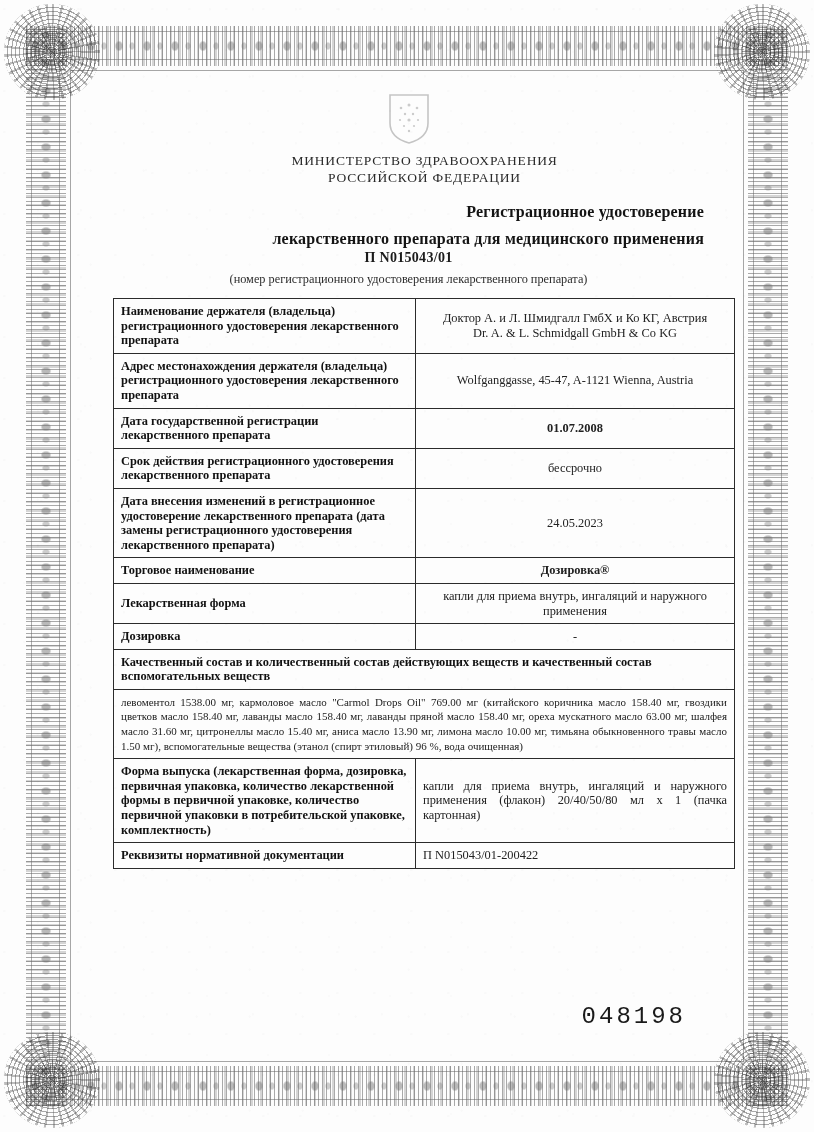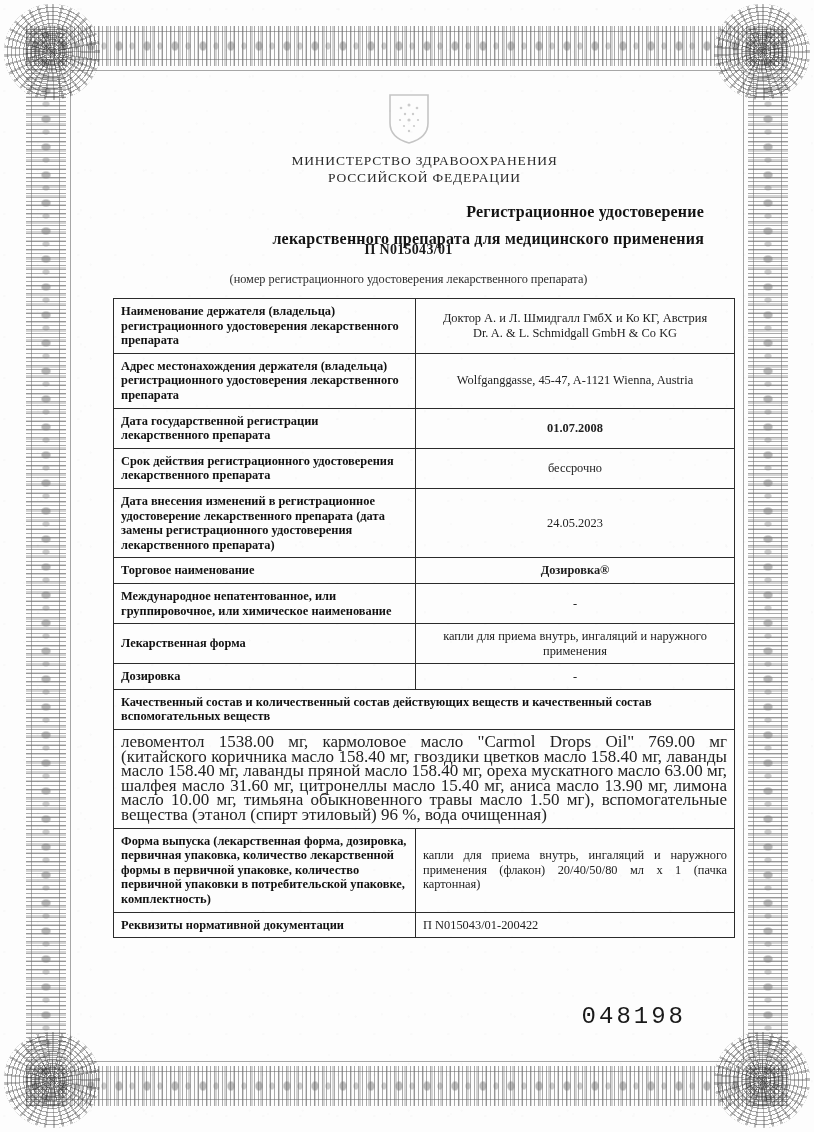--- a/index.html
+++ b/index.html
@@ -158,21 +158,21 @@
     text-align: right;
     font-weight: bold;
     font-size: 16px;
     line-height: 27px;
     letter-spacing: .2px;
     color: #141414;
   }
   .reg-number {
     position: absolute;
     left: 0;
-    top: 242px;
+    top: 250px;
     width: 591px;
     text-align: center;
     font-weight: bold;
     font-size: 14px;
     letter-spacing: .3px;
   }
   .reg-caption {
     position: absolute;
     left: 0;
     top: 272px;
@@ -224,21 +224,21 @@
   }
   .row-head-span {
     font-weight: bold;
     text-align: left;
     color: #111;
   }
   .composition {
     text-align: justify;
     text-align-last: left;
     font-weight: normal;
-    font-size: 17px;
+    font-size: 11px;
     line-height: 15.2px;
     color: #222;
     padding: 6px 8px 7px 8px;
   }
   .info-band {
     border-left: none !important;
     border-right: none !important;
     border-top: none !important;
     border-bottom: 1px solid #2b2b2b !important;
     padding-top: 7px;
@@ -340,24 +340,20 @@
         <td class="c-label">Дата внесения изменений в регистрационное удостоверение лекарственного препарата (дата замены регистрационного удостоверения лекарственного препарата)</td>
         <td class="c-value">24.05.2023</td>
       </tr>
 
 
       <tr>
         <td class="c-label">Торговое наименование</td>
         <td class="c-value c-value-bold">Дозировка®</td>
       </tr>
 
-      <tr>
-        <td class="c-label">Международное непатентованное, или группировочное, или химическое наименование</td>
-        <td class="c-value">-</td>
-      </tr>
 
       <tr>
         <td class="c-label">Лекарственная форма</td>
         <td class="c-value">капли для приема внутрь, ингаляций и наружного применения</td>
       </tr>
 
       <tr>
         <td class="c-label">Дозировка</td>
         <td class="c-value">-</td>
       </tr>

